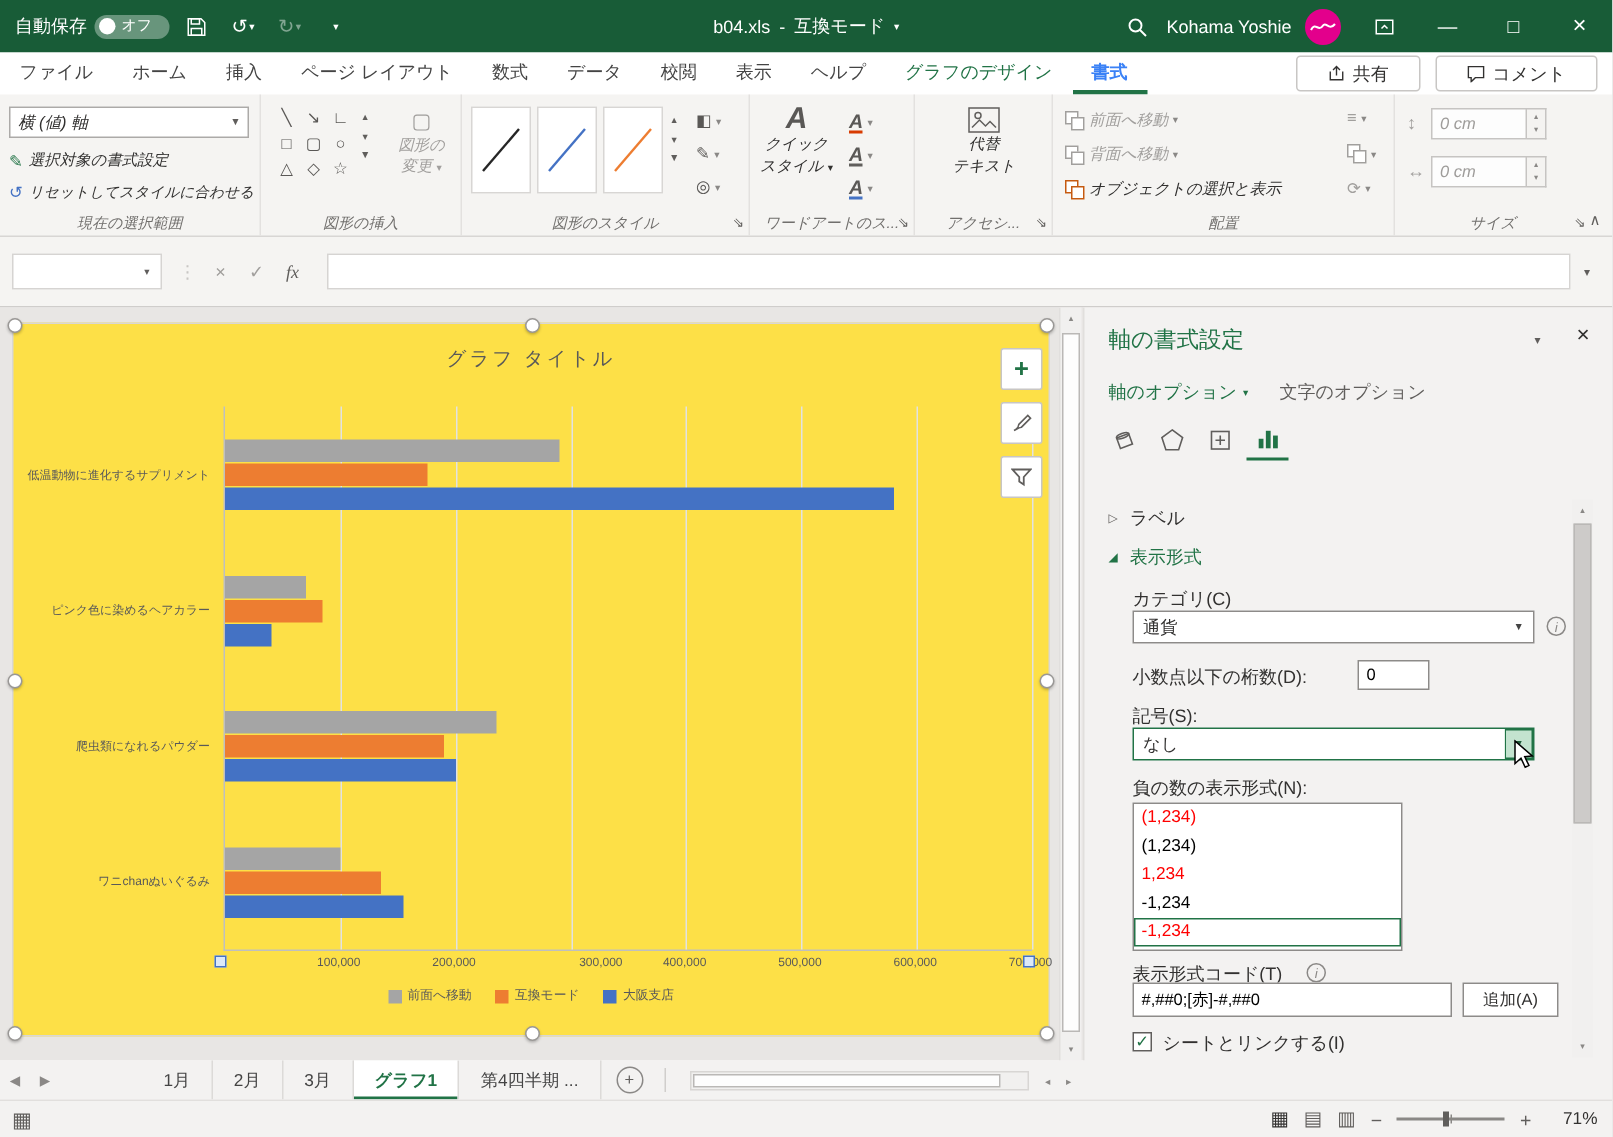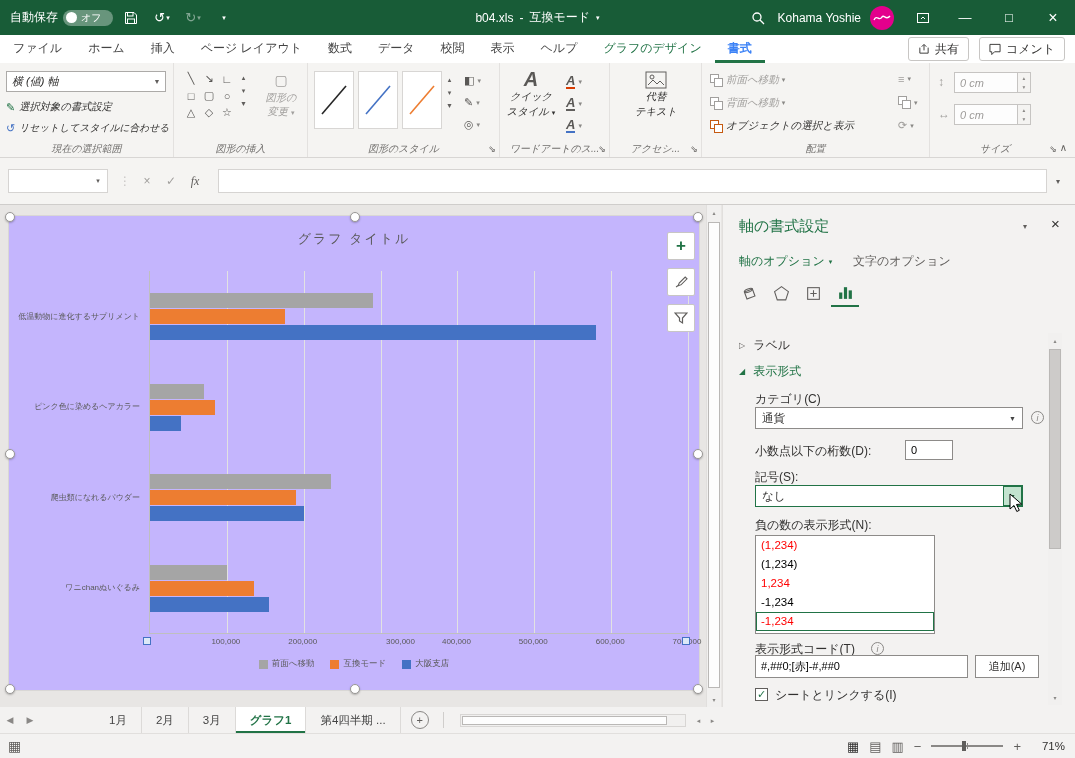--- a/index.html
+++ b/index.html
@@ -18,21 +18,21 @@
   .tb-right{margin-left:auto;display:flex;align-items:center;height:35px;}
   .avatar{width:24px;height:24px;border-radius:50%;background:#E3008C;display:flex;align-items:center;justify-content:center;margin:0 9px;overflow:hidden;}
   .winbtn{width:44px;height:35px;display:flex;align-items:center;justify-content:center;font-size:13px;}
   .winbtn.close{font-size:16px;}
   
   .tabrow{position:absolute;top:35px;left:0;width:100%;height:28px;background:#fff;display:flex;align-items:center;font-size:12px;}
   .rtab{padding:0 13px;height:28px;line-height:27px;color:#444;white-space:nowrap;}
   .rtab.ctx{color:#217346;}
   .rtab.active{color:#3b82f6;font-weight:bold;box-shadow:inset 0 -3px 0 #217346;}
   .tr-spacer{flex:1;}
-  .pill-btn{height:22px;border:1px solid #c8c6c4;border-radius:3px;background:#fff;display:flex;align-items:center;gap:5px;padding:0 9px;margin-right:10px;color:#323130;}
+  .pill-btn{height:22px;border:1px solid #c8c6c4;border-radius:3px;background:#fff;display:flex;align-items:center;gap:5px;padding:0 20px;margin-right:10px;color:#323130;}
   
   .ribbon{position:absolute;top:63px;left:0;width:100%;height:95px;background:#f5f4f2;border-bottom:1px solid #d8d6d4;box-sizing:border-box;}
   .rgroup{position:absolute;top:0;height:94px;border-right:1px solid #e3e1df;box-sizing:border-box;font-style:italic;}
   .rg-label{position:absolute;bottom:1px;left:0;width:100%;text-align:center;font-size:10px;color:#716f6d;white-space:nowrap;overflow:hidden;}
   .rcombo{position:absolute;background:#fff;border:1px solid #acaaa8;height:21px;display:flex;align-items:center;font-size:11px;box-sizing:border-box;}
   .rcombo .val{flex:1;padding-left:5px;white-space:nowrap;overflow:hidden;}
   .rcombo .arr{width:16px;text-align:center;font-size:7px;color:#605e5c;}
   .rbtn{position:absolute;display:flex;align-items:center;gap:4px;font-size:10.3px;color:#323130;white-space:nowrap;}
   .rbtn .ic{font-size:11px;}
   .shape-grid{position:absolute;left:8px;top:7px;width:56px;display:flex;flex-wrap:wrap;}
@@ -57,21 +57,21 @@
   .frow{position:absolute;top:158px;left:0;width:100%;height:47px;background:#f5f4f2;border-bottom:1px solid #cfcdcb;box-sizing:border-box;}
   .namebox{position:absolute;left:8px;top:11px;width:100px;height:24px;background:#fff;border:1px solid #d6d4d2;display:flex;align-items:center;box-sizing:border-box;}
   .namebox input{flex:1;border:none;outline:none;min-width:0;font-size:11px;background:transparent;font-family:inherit;}
   .namebox .arr{width:18px;text-align:center;font-size:7px;color:#605e5c;}
   .fbtn{position:absolute;top:11px;height:24px;width:22px;display:flex;align-items:center;justify-content:center;font-size:12px;color:#a19f9d;}
   .fbtn.fx{color:#605e5c;font-style:italic;font-family:"Liberation Serif","DejaVu Serif",serif;}
   .fxfield{position:absolute;left:218px;right:28px;top:11px;height:24px;background:#fff;border:1px solid #d6d4d2;display:flex;align-items:center;box-sizing:border-box;}
   .fxfield input{flex:1;border:none;outline:none;font-size:11px;background:transparent;padding-left:5px;font-family:inherit;}
   
   .workarea{position:absolute;top:205px;left:0;width:100%;height:502px;background:#e8e6e4;}
-  .chart{position:absolute;left:8px;top:10px;width:692px;height:476px;background:#c4b5fd;border:1px solid #d9d7d5;box-sizing:border-box;}
+  .chart{position:absolute;left:8px;top:10px;width:692px;height:476px;background:#fde047;border:1px solid #d9d7d5;box-sizing:border-box;}
   .hdl{position:absolute;width:8px;height:8px;border-radius:50%;background:#fff;border:1px solid #9a9896;box-shadow:0 1px 2px rgba(0,0,0,.25);z-index:6;}
   .chart-title{position:absolute;top:14px;left:0;width:100%;text-align:center;font-size:13px;color:#595959;letter-spacing:2px;}
   .cbtns{position:absolute;right:4px;top:16px;display:flex;flex-direction:column;gap:8px;z-index:5;}
   .cbtn{width:26px;height:26px;background:#fff;border:1px solid #c8c6c4;border-radius:2px;display:flex;align-items:center;justify-content:center;}
   .cbtn.plus{color:#217346;font-size:17px;font-weight:bold;}
   .cats{position:absolute;left:0;top:55px;width:136px;height:362px;display:flex;flex-direction:column;}
   .catlab{flex:1;display:flex;align-items:center;justify-content:flex-end;padding-right:5px;font-size:8px;color:#595959;text-align:right;line-height:1.15;}
   .plot{position:absolute;left:140px;top:55px;width:538px;height:362px;border-left:1px solid #bfbfbf;border-bottom:1px solid #bfbfbf;box-sizing:content-box;}
   .gridline{position:absolute;top:0;bottom:0;width:1px;background:#e2e2e2;}
   .bar{position:absolute;left:0;height:15px;z-index:2;}

